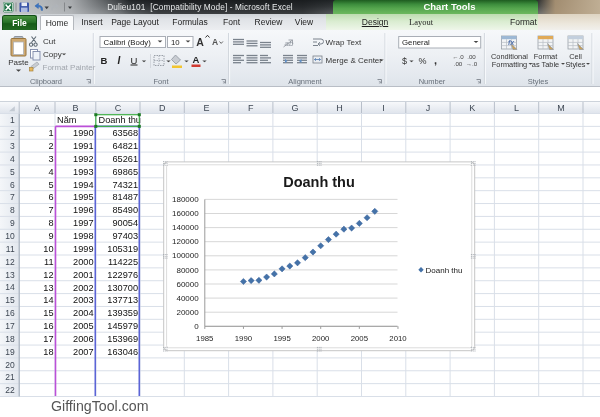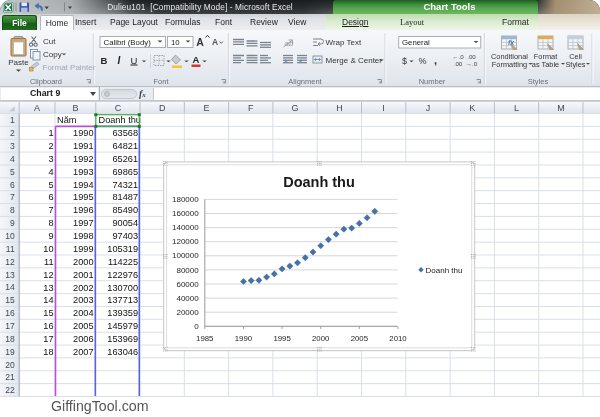--- a/index.html
+++ b/index.html
@@ -1,20 +1,20 @@
 <!DOCTYPE html>
 <html><head>
 <meta charset="utf-8">
 <style>
   * { margin:0; padding:0; box-sizing:border-box; }
   html,body { width:600px; height:417px; overflow:hidden; background:#fff;
     font-family:"Liberation Sans", sans-serif; }
-  #stage { position:relative; width:600px; height:417px; overflow:hidden; background:#fff;border-radius:11px; }
+  #stage { position:relative; width:600px; height:417px; overflow:hidden; background:#fff; }
   .abs { position:absolute; }
-  .tab { position:absolute; top:0; height:16px; line-height:16px; font-size:8.5px; color:#1e1e1e; }
+  .tab { position:absolute; top:0; height:16px; line-height:16px; font-size:8.5px; color:#1e1e1e; text-align:center; }
 </style>
 </head>
 <body>
 <div id="stage">
 
   <div class="abs" id="titlebar" style="left:0;top:0;width:600px;height:14px;background:linear-gradient(180deg,#23272a 0%,#3c4043 45%,#55595c 75%,#6a6e71 100%);">
     <div class="abs" style="left:0;top:0;width:130px;height:14px;background:linear-gradient(90deg,rgba(205,208,210,0.95) 0%,rgba(190,193,196,0.85) 55%,rgba(120,124,128,0) 100%);"></div>
     <div class="abs" style="left:120px;top:0;width:215px;height:14px;background:linear-gradient(90deg,rgba(20,22,24,0) 0%,rgba(18,20,22,0.5) 18%,rgba(18,20,22,0.55) 85%,rgba(18,20,22,0.2) 100%);"></div>
     <div class="abs" style="left:536px;top:0;width:64px;height:14px;background:linear-gradient(90deg,rgba(160,138,108,0) 0%,rgba(172,149,118,0.92) 30%,#bfae94 100%);"></div>
 
@@ -46,21 +46,21 @@
 
     <div class="abs" style="left:2px;top:0.5px;width:35px;height:15.5px;border-radius:2.5px 2.5px 0 0;background:linear-gradient(180deg,#4a9340 0%,#277227 45%,#175c17 55%,#226922 100%);border:1px solid #124f16;border-bottom:none;color:#fff;font-weight:bold;font-size:8.5px;text-align:center;line-height:15px;">File</div>
 
     <div class="abs" style="left:40px;top:1px;width:34px;height:15px;background:#fbfcfd;border:1px solid #b4b8bd;border-bottom:none;border-radius:2px 2px 0 0;font-size:8.5px;color:#2a2a2a;text-align:center;line-height:14px;">Home</div>
     <div class="tab" style="left:75px;width:34px;">Insert</div>
     <div class="tab" style="left:110px;width:50px;">Page Layout</div>
     <div class="tab" style="left:165px;width:50px;">Formulas</div>
     <div class="tab" style="left:215px;width:33px;">Font</div>
     <div class="tab" style="left:250px;width:37px;">Review</div>
     <div class="tab" style="left:288px;width:32px;">View</div>
-    <div class="tab" style="left:342px;width:42px;text-decoration:underline;">Design</div>
+    <div class="tab" style="left:354px;width:42px;text-decoration:underline;">Design</div>
     <div class="tab" style="left:400px;width:42px;font-family:Liberation Serif, serif;">Layout</div>
     <div class="tab" style="left:502px;width:43px;">Format</div>
   </div>
 
   <div class="abs" id="ribbon" style="left:0;top:30px;width:600px;height:57px;background:linear-gradient(180deg,#f6f8fa 0%,#edf0f4 45%,#e3e8ee 85%,#dfe4ea 100%);border-bottom:1px solid #b9bec6;">
     <svg width="600" height="57" viewBox="0 0 600 57" style="position:absolute;left:0;top:0;">
     <line x1="93.3" y1="3" x2="93.3" y2="54" stroke="#cfd4db" stroke-width="1"></line>
     <line x1="94.3" y1="3" x2="94.3" y2="54" stroke="#f8fafc" stroke-width="1"></line>
     <line x1="228.6" y1="3" x2="228.6" y2="54" stroke="#cfd4db" stroke-width="1"></line>
     <line x1="229.6" y1="3" x2="229.6" y2="54" stroke="#f8fafc" stroke-width="1"></line>
@@ -190,30 +190,20 @@
     <text x="545.5" y="28.5" font-size="7.4" fill="#333" text-anchor="middle">Format</text>
     <text x="545.5" y="36.5" font-size="7.4" fill="#333" text-anchor="middle">as Table </text>
     <text x="575.5" y="28.5" font-size="7.4" fill="#333" text-anchor="middle">Cell</text>
     <text x="575.5" y="36.5" font-size="7.4" fill="#333" text-anchor="middle">Styles </text>
     <path d="M528.5 33 L532.5 33 L530.5 34.7 Z" fill="#444"></path>
     <path d="M561.0 33 L565.0 33 L563 34.7 Z" fill="#444"></path>
     <path d="M586.0 33 L590.0 33 L588 34.7 Z" fill="#444"></path>
     </svg>
   </div>
 
-  <div class="abs" id="fbar" style="left:0;top:87px;width:600px;height:13.5px;background:#e8ecf1;border-bottom:1px solid #c2c7cf;">
-    <div class="abs" style="left:1px;top:1px;width:97px;height:11.5px;background:#fff;"></div>
-    <div class="abs" style="left:30px;top:0px;width:60px;height:12.5px;line-height:12.5px;font-size:8.8px;font-weight:bold;color:#1a1a1a;">Chart 9</div>
-    <div class="abs" style="left:90px;top:5px;width:0;height:0;border-left:3px solid transparent;border-right:3px solid transparent;border-top:4px solid #444;"></div>
-    <div class="abs" style="left:98.5px;top:0px;width:1px;height:13px;background:#aab0b8;"></div>
-    <div class="abs" style="left:101px;top:1.5px;width:36px;height:10.5px;background:linear-gradient(180deg,#d6dbe1,#e4e8ed);border:1px solid #bfc5cd;border-radius:5px;"></div>
-    <div class="abs" style="left:104px;top:4px;width:6px;height:6px;border-radius:3px;background:#c7ccd3;border:1px solid #b2b8c0;"></div>
-    <div class="abs" style="left:139px;top:0px;width:14px;height:13px;font-family:'Liberation Serif',serif;font-style:italic;font-weight:bold;font-size:10px;color:#3d444d;line-height:13px;">f<span style="font-size:7px;">x</span></div>
-    <div class="abs" style="left:153px;top:0.5px;width:447px;height:12.5px;background:#fff;border-left:1px solid #c2c7cf;"></div>
-  </div>
 
   <svg class="abs" style="left:0;top:100.5px;" width="600" height="297" viewBox="0 0 600 297" id="sheet">
     <defs>
         <linearGradient id="hg" x1="0" y1="0" x2="0" y2="1">
           <stop offset="0" stop-color="#f9fafc"></stop>
           <stop offset="0.5" stop-color="#eceff4"></stop>
           <stop offset="1" stop-color="#dfe4ec"></stop>
         </linearGradient>
         <linearGradient id="hg2" x1="0" y1="0" x2="1" y2="0">
           <stop offset="0" stop-color="#f4f6f9"></stop>

